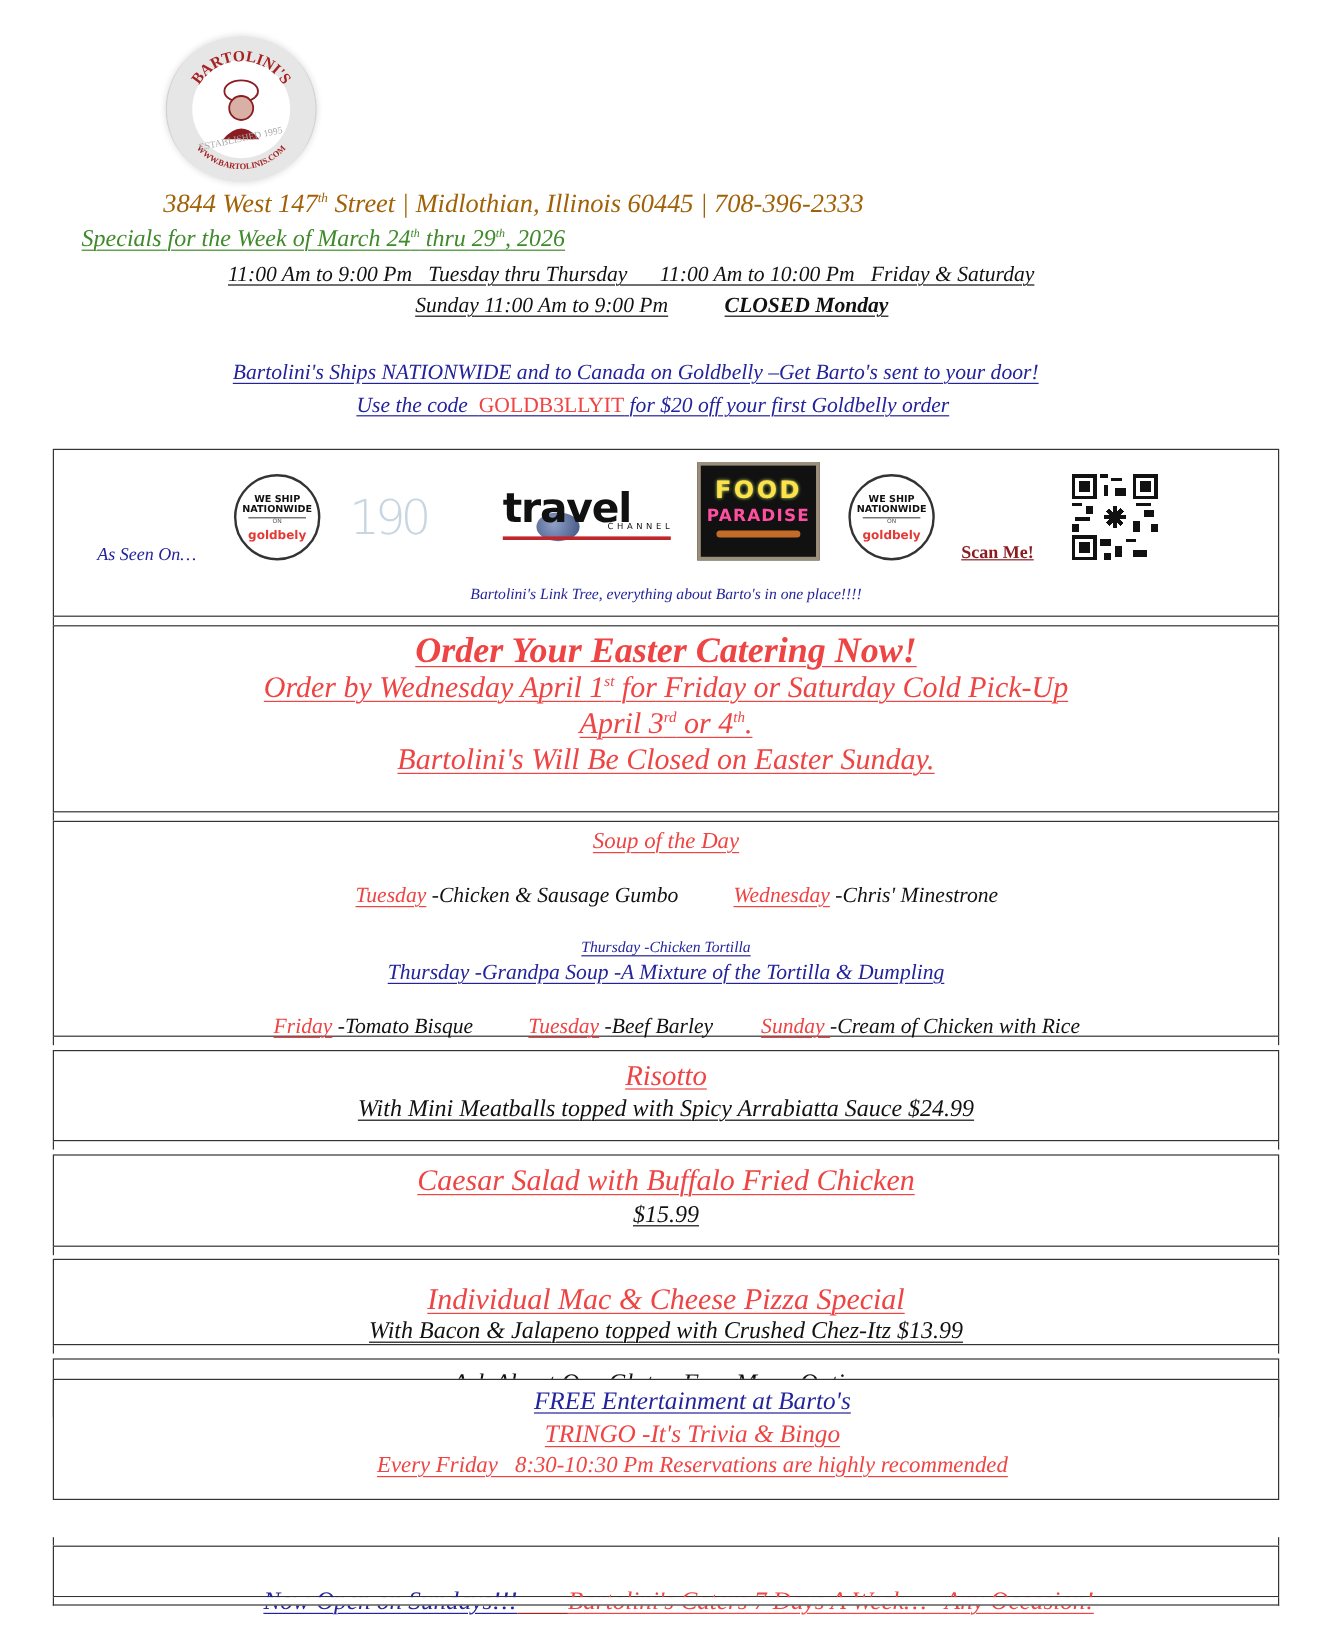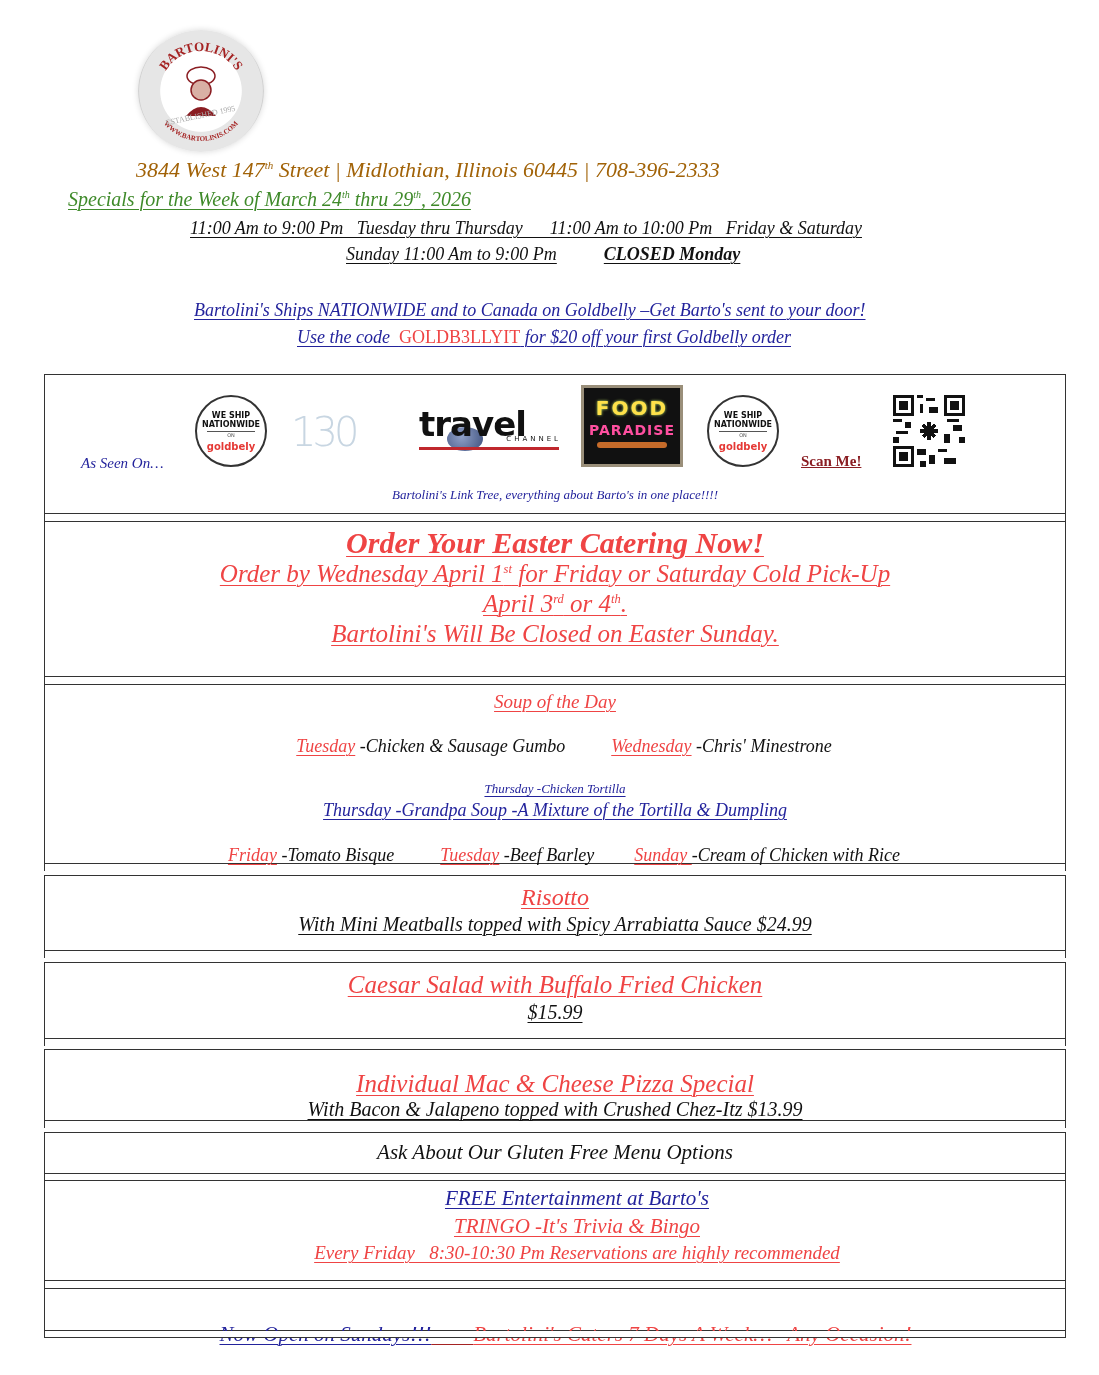--- a/index.html
+++ b/index.html
@@ -95,21 +95,21 @@
 
 <div class="box" style="top:374px;height:140px;">
   <div class="seen-label">As Seen On…</div>
 
   <div class="badge" style="left:150px;top:20px;">
     <div class="t1"><span>WE SHIP</span><br><span>NATIONWIDE</span></div>
     <div class="t2">ON</div>
     <div class="t3">goldbely</div>
   </div>
 
-  <div class="logo190">130</div>
+  <div class="logo190">190</div>
 
   <div class="travel">
     <div class="globe"></div>
     <div class="w" style="position:relative;">travel</div>
     <div class="c">CHANNEL</div>
     <div class="bar"></div>
   </div>
 
   <div class="foodp">
     <div class="f1">FOOD</div>
@@ -201,21 +201,21 @@
   <div class="line red u" style="font-size:25px;margin-top:20px;">Individual Mac &amp; Cheese Pizza Special</div>
   <div class="line black u" style="font-size:20px;margin-top:0px;">With Bacon &amp; Jalapeno topped with Crushed Chez-Itz $13.99</div>
 </div>
 <div class="box-gap" style="top:1121px;"></div>
 
 <div class="box" style="top:1132px;height:42px;">
   <div class="line black" style="font-size:21px;margin-top:7px;">Ask About Our Gluten Free Menu Options</div>
 </div>
 <div class="box-gap" style="top:1174px;"></div>
 
-<div class="box" style="top:1180px;height:101px;padding-left:44px;">
+<div class="box" style="top:1149px;height:101px;padding-left:44px;">
   <div class="line blue u" style="font-size:21px;margin-top:5px;">FREE Entertainment at Barto's</div>
   <div class="line red u" style="font-size:21px;margin-top:3px;">TRINGO -It's Trivia &amp; Bingo</div>
   <div class="line red u" style="font-size:19px;margin-top:3px;white-space:pre;">Every Friday   8:30-10:30 Pm Reservations are highly recommended</div>
 </div>
 <div class="box-gap" style="top:1281px;"></div>
 
 <div class="box" style="top:1288px;height:43px;">
   <div class="line" style="font-size:21px;margin-top:8px;white-space:pre;">
     <span class="blue u">Now Open on Sundays!!!</span><span class="u" style="text-decoration-color:#a52323;">        </span><span class="red u">Bartolini's Caters 7 Days A Week…   Any Occasion!</span>
   </div>

